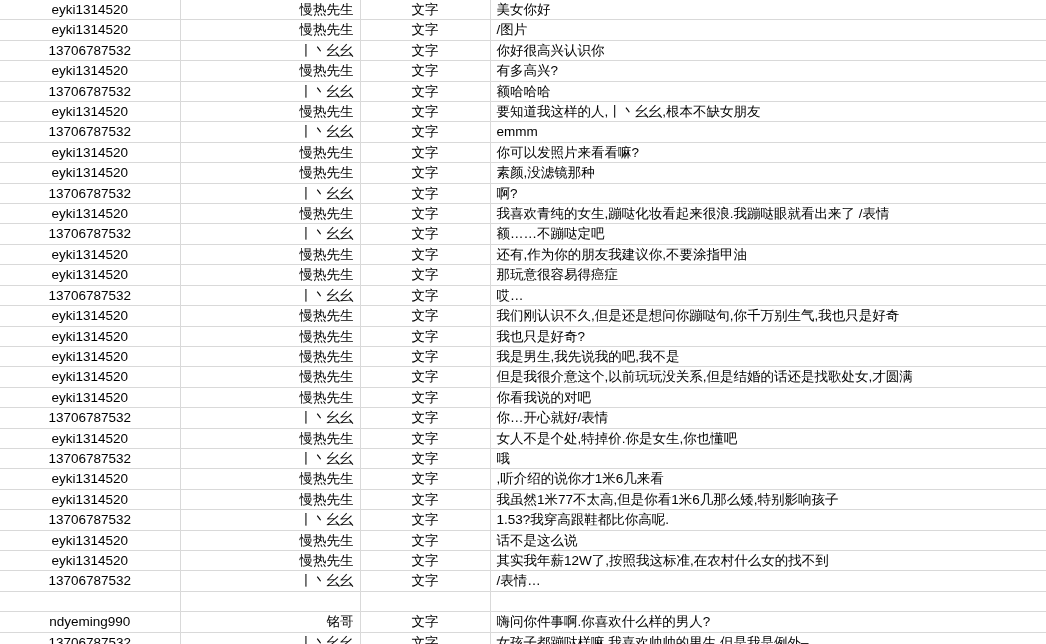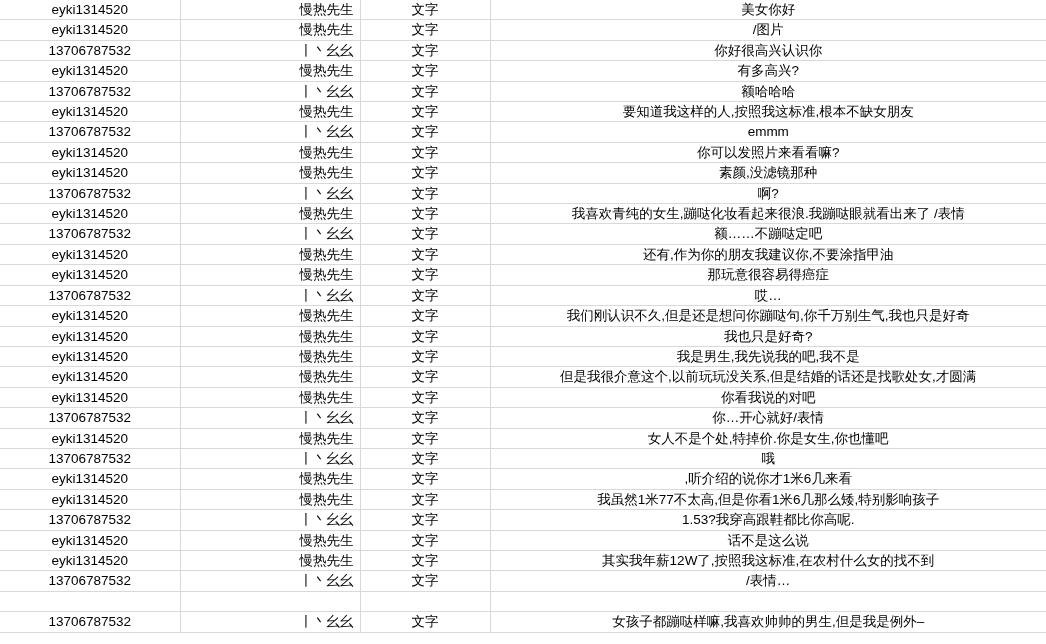--- a/index.html
+++ b/index.html
@@ -38,21 +38,21 @@
     height: 19.4px;
     line-height: 19.4px;
     white-space: nowrap;
     overflow: hidden;
     vertical-align: middle;
   }
   td.c-id, td.c-nick, td.c-type {
     text-align: center;
   }
   td.c-msg {
-    text-align: center;
+    text-align: left;
     padding-right: 10px;
   }
   td.c-id   { border-right: 1px solid #d9d9d9; }
   td.c-nick { border-right: 1px solid #d9d9d9; text-align: right; }
   td.c-type { border-right: 1px solid #d9d9d9; }
 
   tr.blank td {
     border-bottom: 1px solid #d9d9d9;
   }
   tr.blank td.c-msg,
@@ -101,21 +101,21 @@
         <tr>
           <td class="c-id">13706787532</td>
           <td class="c-nick">丨丶幺幺</td>
           <td class="c-type">文字</td>
           <td class="c-msg">额哈哈哈</td>
         </tr>
         <tr>
           <td class="c-id">eyki1314520</td>
           <td class="c-nick">慢热先生</td>
           <td class="c-type">文字</td>
-          <td class="c-msg">要知道我这样的人,按照我这标准,根本不缺女朋友</td>
+          <td class="c-msg">要知道我这样的人,丨丶幺幺,根本不缺女朋友</td>
         </tr>
         <tr>
           <td class="c-id">13706787532</td>
           <td class="c-nick">丨丶幺幺</td>
           <td class="c-type">文字</td>
           <td class="c-msg">emmm</td>
         </tr>
         <tr>
           <td class="c-id">eyki1314520</td>
           <td class="c-nick">慢热先生</td>
@@ -248,20 +248,26 @@
           <td class="c-type">文字</td>
           <td class="c-msg">/表情…</td>
         </tr>
         <tr class="blank">
           <td class="c-id"></td>
           <td class="c-nick"></td>
           <td class="c-type"></td>
           <td class="c-msg"></td>
         </tr>
         <tr>
+          <td class="c-id">ndyeming990</td>
+          <td class="c-nick">铭哥</td>
+          <td class="c-type">文字</td>
+          <td class="c-msg">嗨问你件事啊.你喜欢什么样的男人?</td>
+        </tr>
+        <tr>
           <td class="c-id">13706787532</td>
           <td class="c-nick">丨丶幺幺</td>
           <td class="c-type">文字</td>
           <td class="c-msg">女孩子都蹦哒样嘛,我喜欢帅帅的男生,但是我是例外–</td>
         </tr>
       </tbody>
   </table>
 </div>
 
 </body></html>

